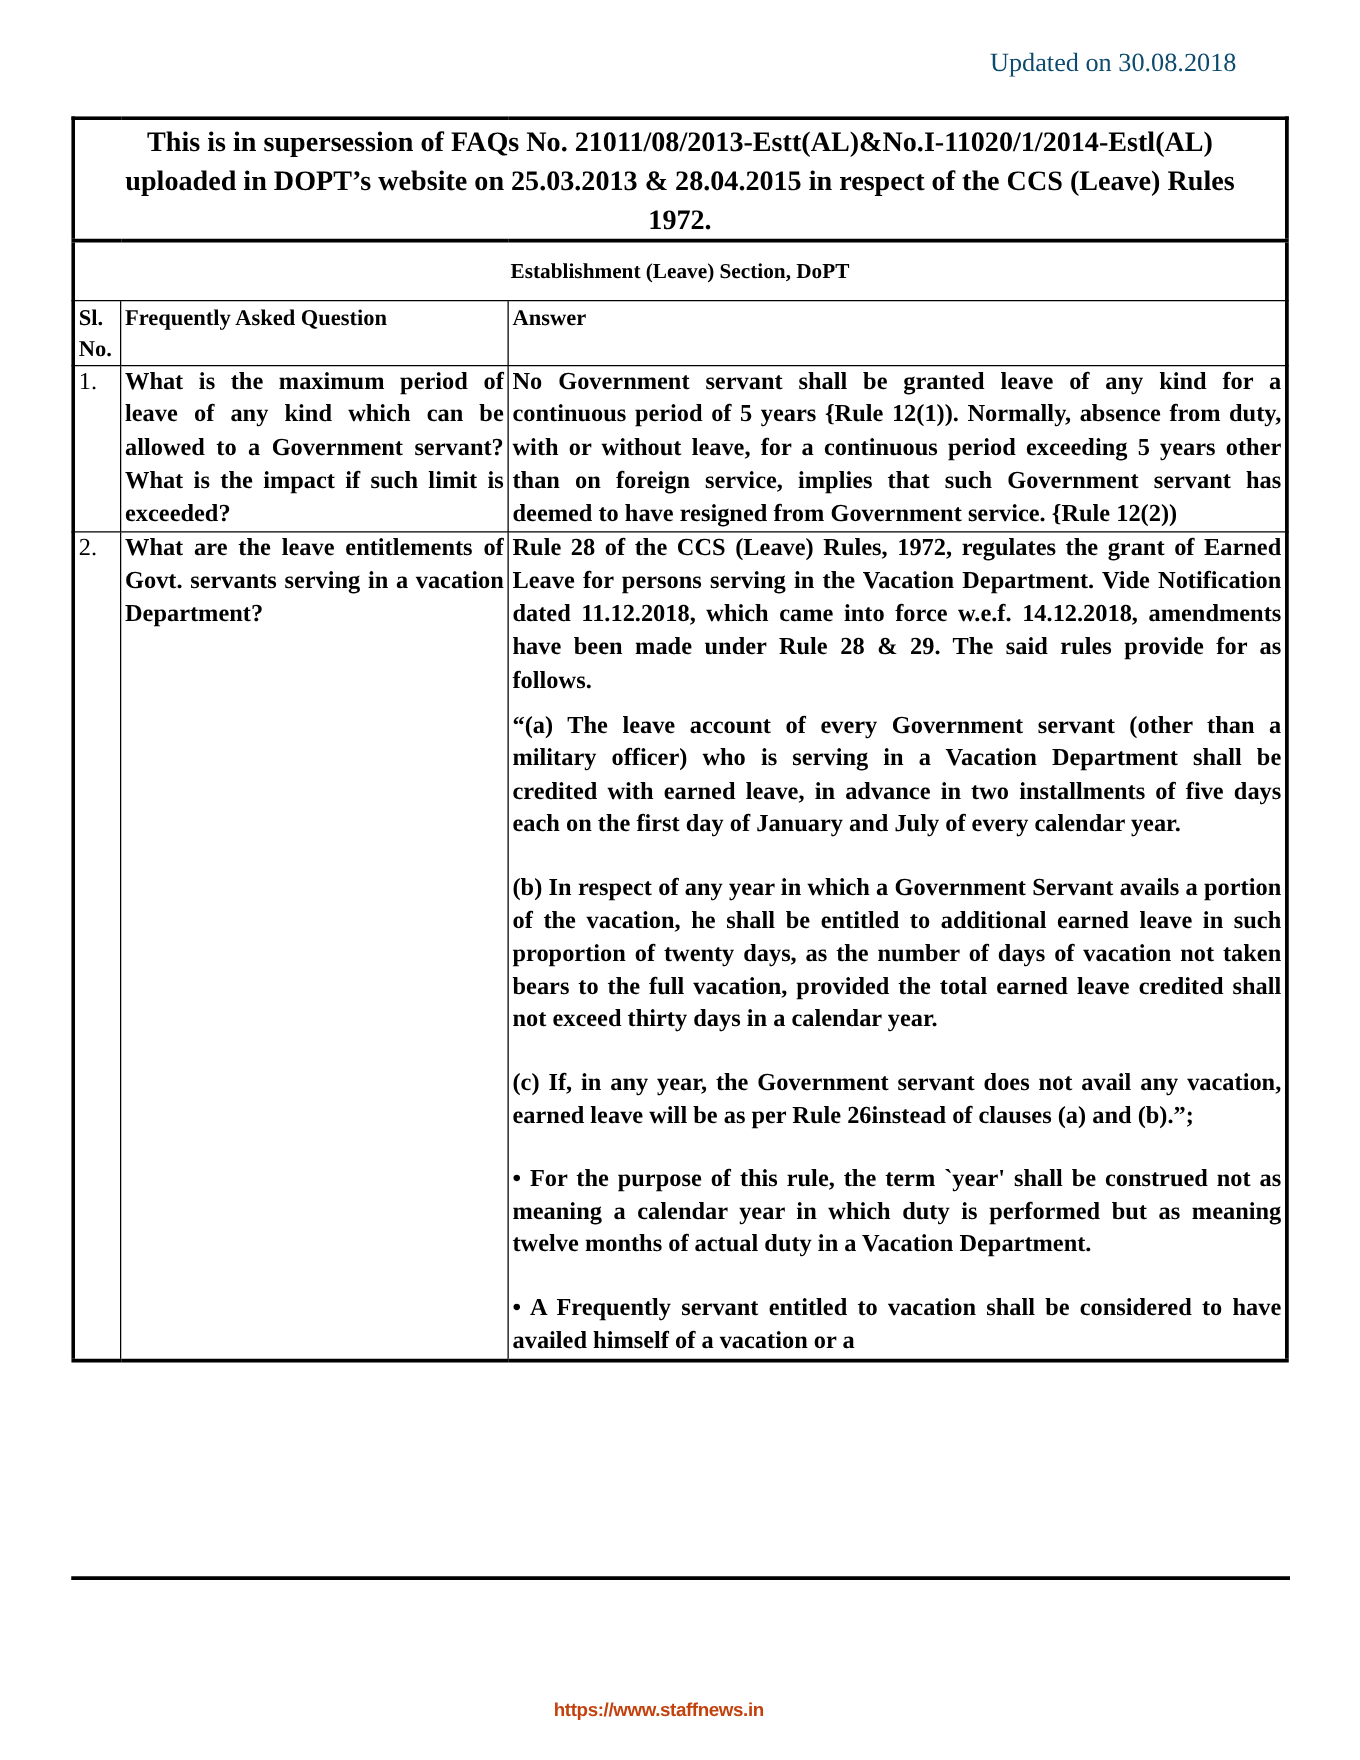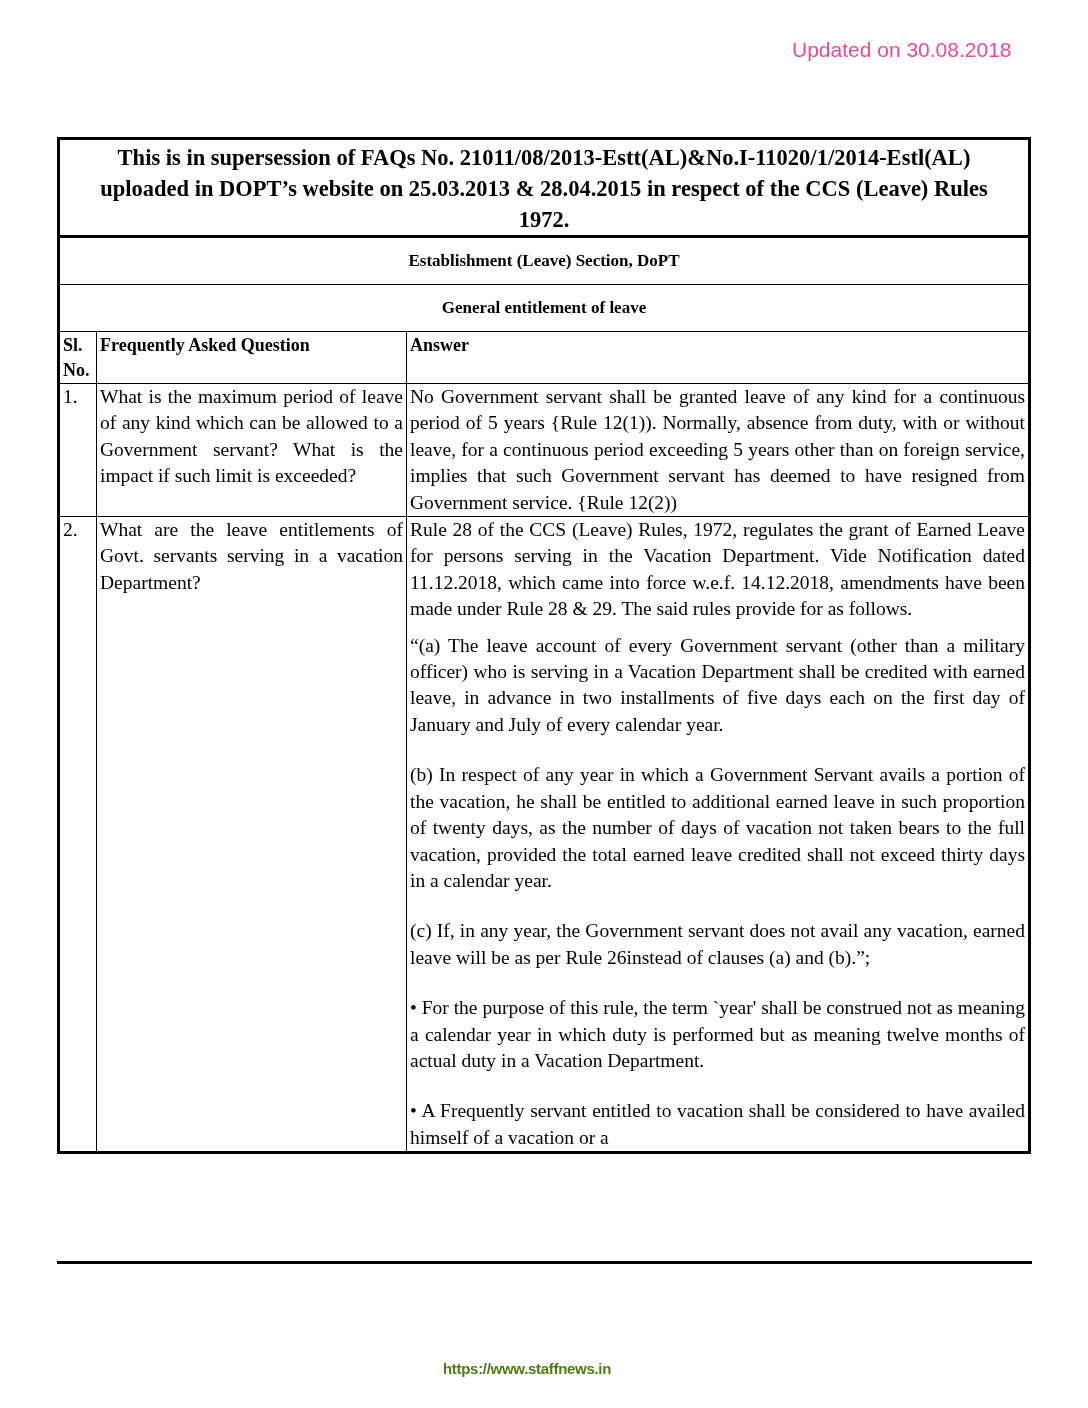--- a/index.html
+++ b/index.html
@@ -12,23 +12,23 @@
       height: 1408px;
       position: relative;
       overflow: hidden;
       font-family: "DejaVu Serif", "Liberation Serif", serif;
       color: #000;
     }
     .updated {
       position: absolute;
       top: 38px;
       left: 792px;
-      font-family: Liberation Sans, sans-serif;
+      font-family: Liberation Serif, serif;
       font-size: 21px;
-      color: #ec4899;
+      color: #0c4a6e;
     }
     .faq-table {
       position: absolute;
       top: 93px;
       left: 57px;
       width: 974px;
       border-collapse: collapse;
       table-layout: fixed;
       border: 3px solid #000;
     }
@@ -57,49 +57,50 @@
     }
     .hdr {
       font-weight: bold;
       font-size: 18px !important;
       line-height: 25px !important;
       padding-top: 1px !important;
     }
     .hdr.center { }
     .q-cell, .a-para {
       text-align: justify;
+      font-weight: bold;
     }
     .col-sl { width: 38px; }
     .col-q { width: 310px; }
     .col-a { width: auto; }
     .a-para {
       margin: 0;
     }
     .a-para + .a-para { margin-top: 10px; }
     .a-para.gap { margin-top: 24px; }
     .last-row td { border-bottom: 3px solid #000; }
     .footer {
       position: absolute;
       top: 1360px;
       left: 443px;
       font-family: "Liberation Sans", "DejaVu Sans", sans-serif;
       font-weight: bold;
       font-size: 15px;
       letter-spacing: -0.3px;
-      color: #4d7c0f;
+      color: #c2410c;
     }
     .clip {
       height: 1170px;
       overflow: hidden;
       position: absolute;
       top: 93px;
       left: 57px;
       width: 980px;
     }
-    .clip .faq-table { top: 0; left: 0; margin-top: 44px; }
+    .clip .faq-table { top: 0; left: 0; }
     .bottom-border {
       position: absolute;
       left: 57px;
       top: 1261px;
       width: 975px;
       height: 3px;
       background: #000;
     }
   </style>
 </head>
@@ -113,23 +114,20 @@
       <col class="col-sl">
       <col class="col-q">
       <col class="col-a">
     </colgroup>
     <tbody>
         <tr>
       <td colspan="3" class="title-cell">This is in supersession of FAQs No. 21011/08/2013-Estt(AL)&amp;No.I-11020/1/2014-Estl(AL) uploaded in DOPT’s website on 25.03.2013 &amp; 28.04.2015 in respect of the CCS (Leave) Rules 1972.</td>
     </tr>
     <tr>
       <td colspan="3" class="section-cell">Establishment (Leave) Section, DoPT</td>
-    </tr>
-    <tr>
-      <td colspan="3" class="section-cell">General entitlement of leave</td>
     </tr>
     <tr>
       <td class="hdr" style="height:50px;">Sl. No.</td>
       <td class="hdr">Frequently Asked Question</td>
       <td class="hdr center">Answer</td>
     </tr>
     <tr>
       <td>1.</td>
       <td class="q-cell">What is the maximum period of leave of any kind which can be allowed to a Government servant? What is the impact if such limit is exceeded?</td>
       <td>

